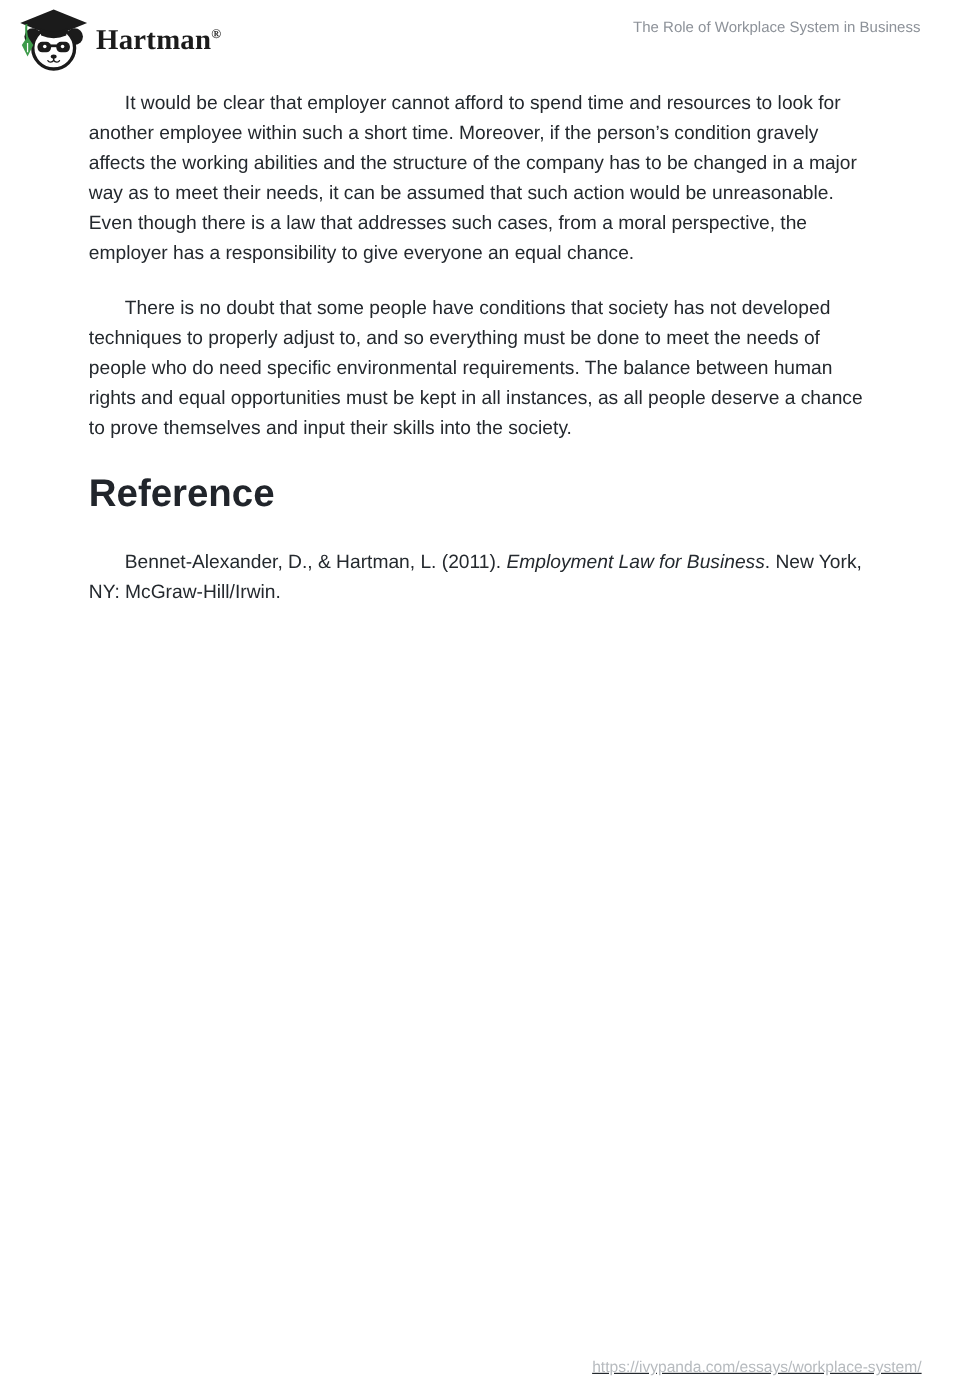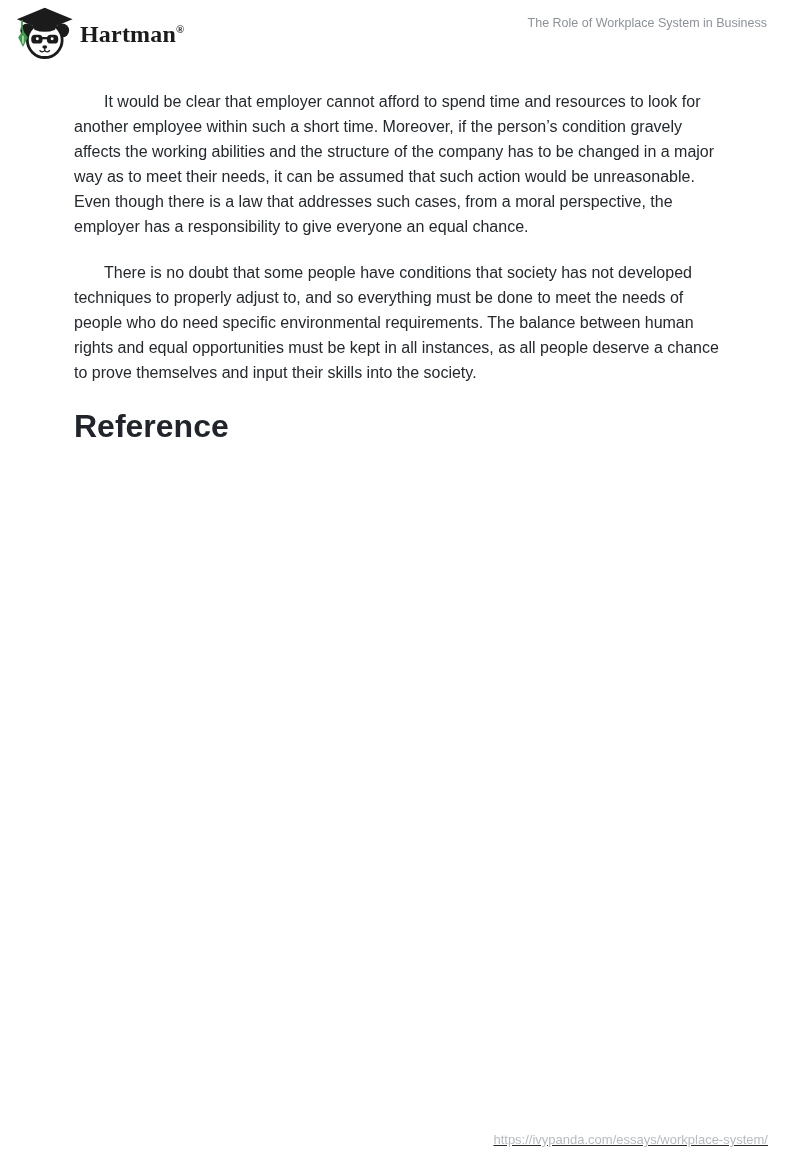--- a/index.html
+++ b/index.html
@@ -56,21 +56,20 @@
     padding: 10px 74px 0 74px;
   }
   .content p {
     font-size: 16px;
     line-height: 25px;
     margin: 0 0 21px 0;
     color: #24292e;
   }
   .content p.indent {
     text-indent: 30px;
-    margin-top: 15px;
   }
   h2.reference-heading {
     font-size: 32px;
     font-weight: 700;
     color: #21252b;
     margin: 24px 0 27px 0;
     line-height: 1.1;
   }
   .citation .italic {
     font-style: italic;
@@ -122,17 +121,18 @@
   </a>
   <div class="doc-title">The Role of Workplace System in Business</div>
 </header>
 
 <main class="content">
   <p class="indent">It would be clear that employer cannot afford to spend time and resources to look for another employee within such a short time. Moreover, if the person’s condition gravely affects the working abilities and the structure of the company has to be changed in a major way as to meet their needs, it can be assumed that such action would be unreasonable. Even though there is a law that addresses such cases, from a moral perspective, the employer has a responsibility to give everyone an equal chance.</p>
   <p class="indent">There is no doubt that some people have conditions that society has not developed techniques to properly adjust to, and so everything must be done to meet the needs of people who do need specific environmental requirements. The balance between human rights and equal opportunities must be kept in all instances, as all people deserve a chance to prove themselves and input their skills into the society.</p>
 
   <h2 class="reference-heading">Reference</h2>
 
+  <p class="indent citation"><span>Bennet-Alexander, D., &amp; Hartman, L. (2011). </span><span class="italic">Employment Law for Business</span><span>. New York, NY: McGraw-Hill/Irwin.</span></p>
 </main>
 
 <footer class="page-footer">
   <a class="footer-url">https://ivypanda.com/essays/workplace-system/</a>
 </footer>
 
 </body></html>

